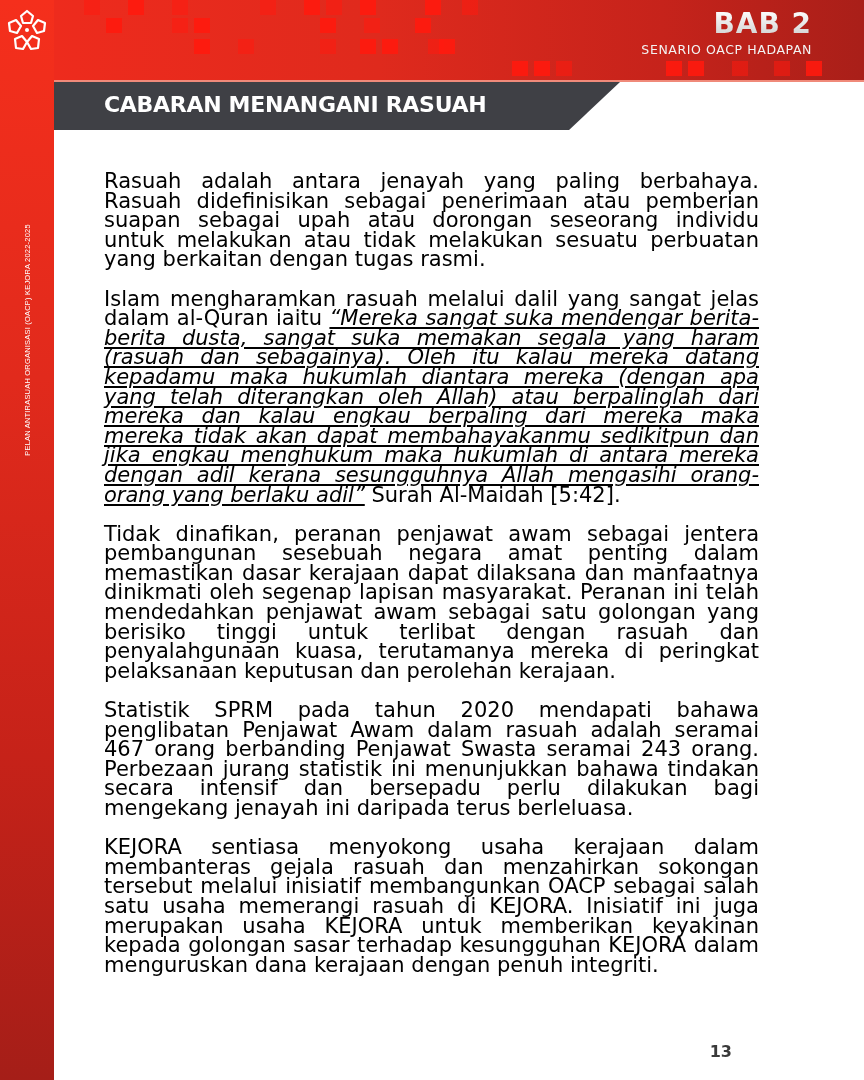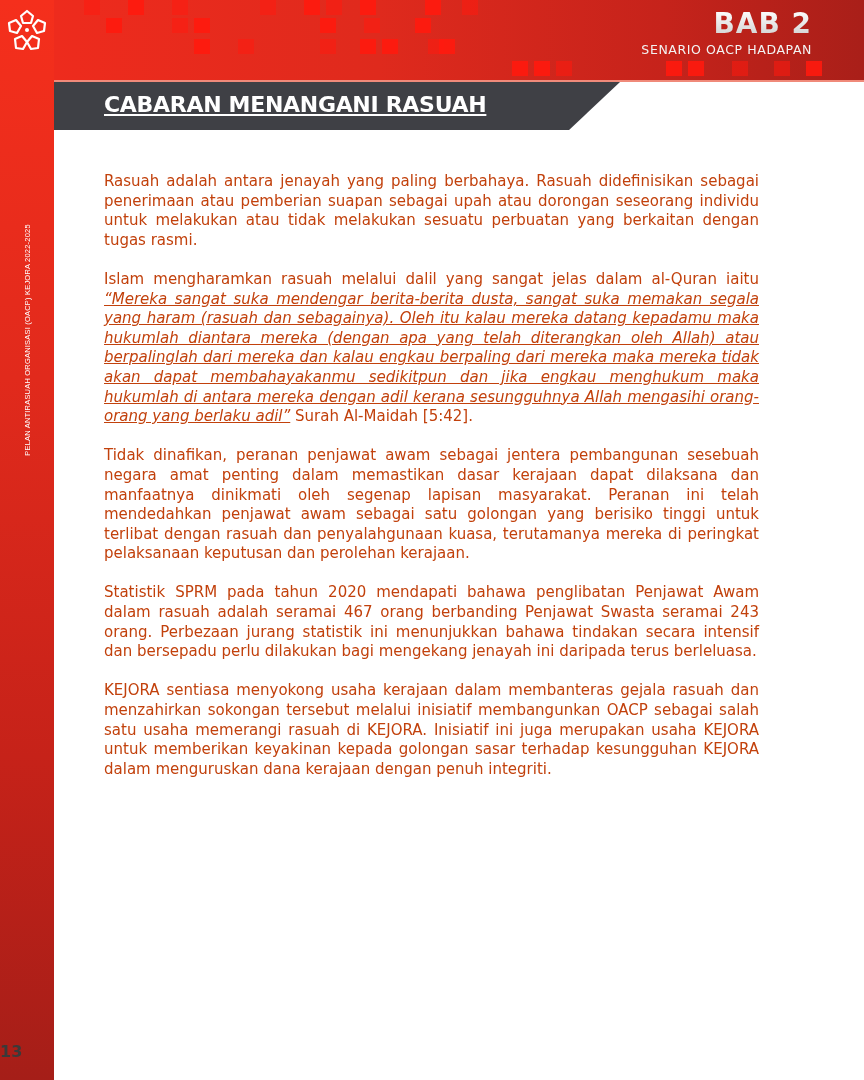--- a/index.html
+++ b/index.html
@@ -47,33 +47,32 @@
 
   .title-bar {
     position: absolute; left: 54px; top: 82px; width: 566px; height: 48px;
     background: #3f4045;
     clip-path: polygon(0 0, 100% 0, 91% 100%, 0 100%);
   }
   .title-text {
     position: absolute; left: 104px; top: 92px;
     color: #ffffff; font-size: 22px; font-weight: bold; letter-spacing: -0.3px;
     font-family: "DejaVu Sans", sans-serif;
-    text-decoration: underline;
   }
 
   .content {
     position: absolute; left: 104px; top: 172px; width: 655px;
-    color: #c2410c; font-size: 15px; line-height: 19.6px;
+    color: #000000; font-size: 21px; line-height: 19.6px;
     font-family: "DejaVu Sans", sans-serif;
   }
   .content p { text-align: justify; margin-bottom: 19.6px; }
   .content .quote { font-style: italic; text-decoration: underline; }
 
   .page-number {
-    position: absolute; left: 0; width: 732px; top: 1042px; text-align: left;
+    position: absolute; left: 0; width: 732px; top: 1042px; text-align: right;
     font-size: 16px; font-weight: bold; color: #3a3a3a;
     font-family: "DejaVu Sans", sans-serif;
   }
 </style>
 </head>
 <body>
 
 <div class="sidebar"></div>
 
 <div class="topband">

